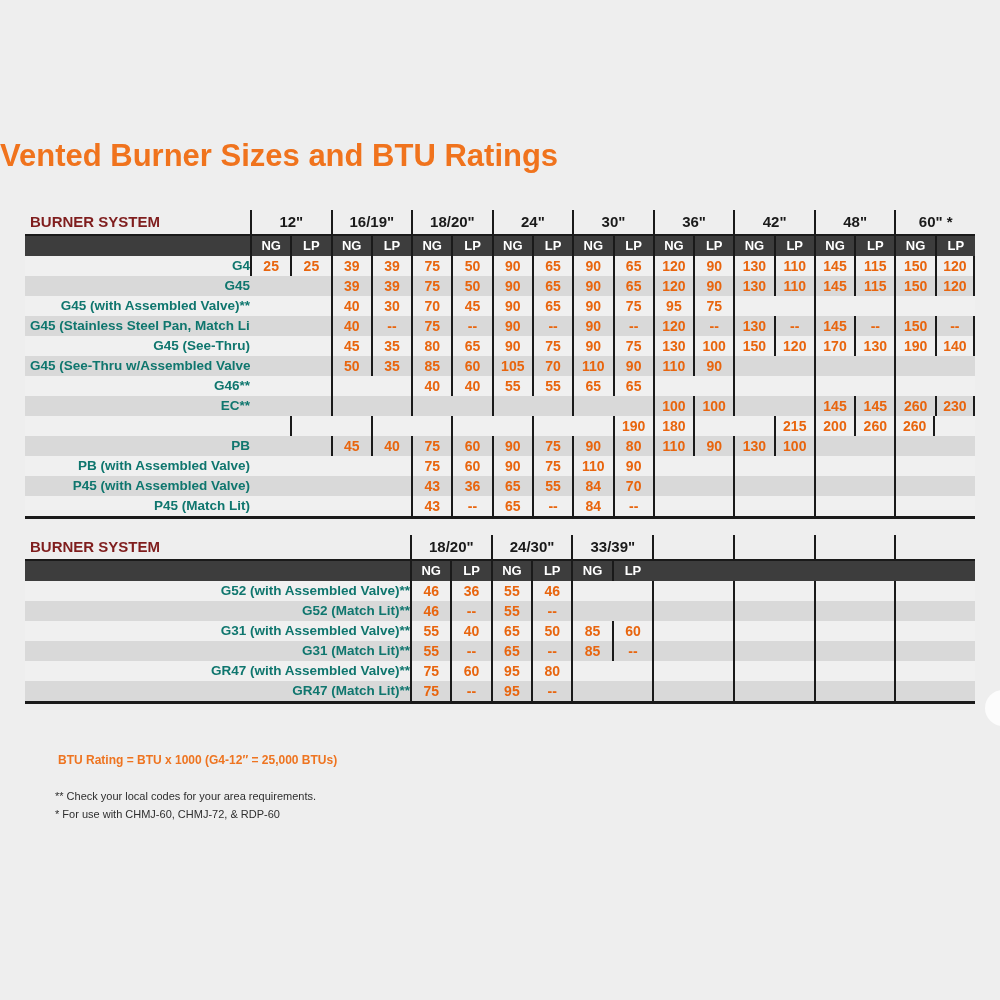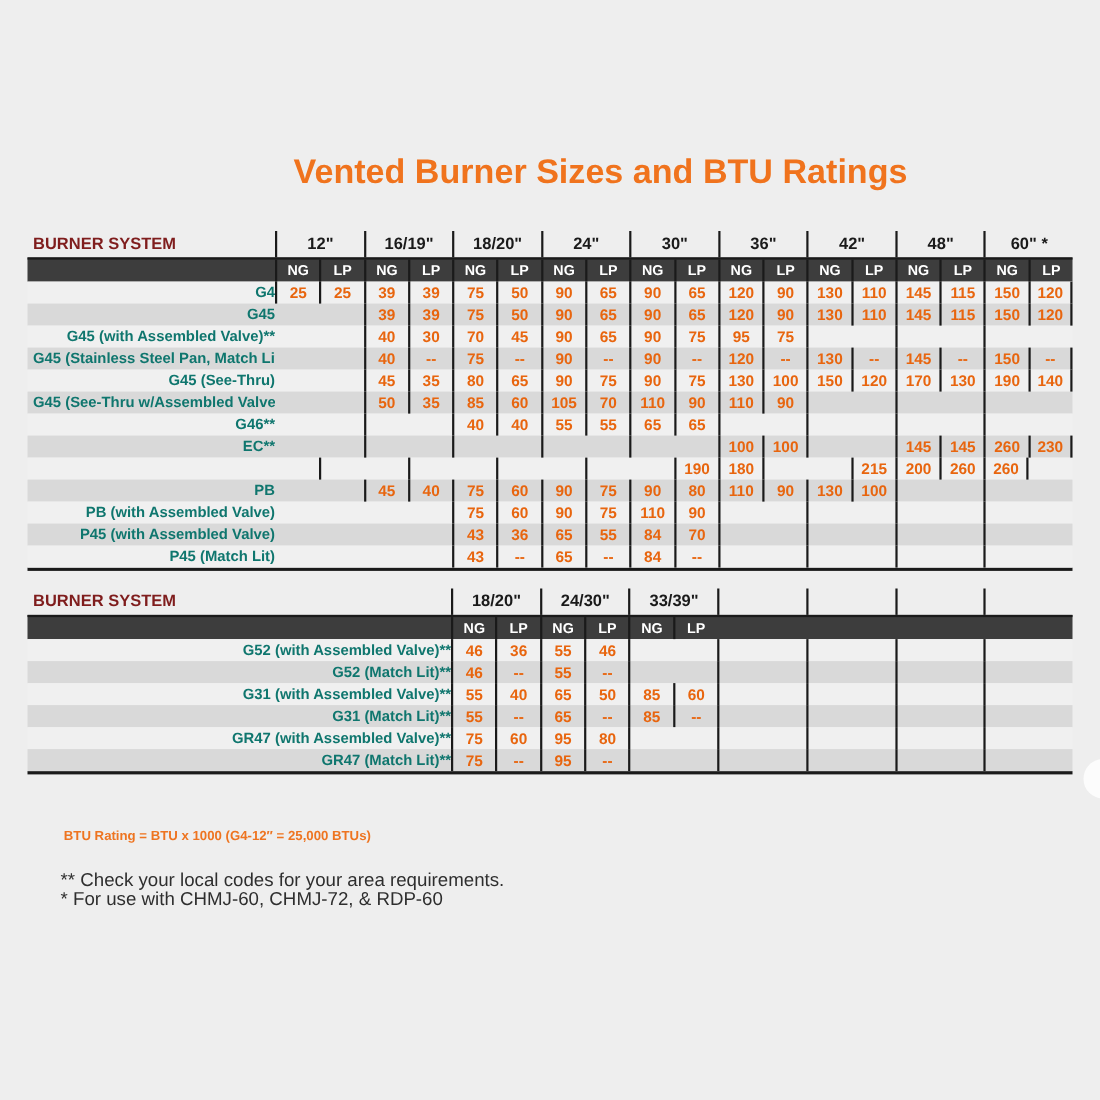--- a/index.html
+++ b/index.html
@@ -1,39 +1,39 @@
 <!DOCTYPE html>
 <html><head>
 <meta charset="utf-8">
 <style>
   html,body{margin:0;padding:0;}
   body{width:1000px;height:1000px;background:#eeeeee;font-family:"Liberation Sans",sans-serif;}
   .page{position:relative;width:1000px;height:1000px;overflow:hidden;background:#eeeeee;}
-  .title{position:absolute;top:138px;left:0;width:825px;text-align:right;
+  .title{position:absolute;top:138px;left:0;width:825px;text-align:left;
          font-size:31px;font-weight:bold;color:#f0731d;letter-spacing:0px;}
   .btable{position:absolute;left:25px;width:950px;border-bottom:3px solid #1a1a1a;}
   #table1{top:210px;}
   #table2{top:535px;}
   .trow{display:grid;width:100%;box-sizing:border-box;}
   .thead{height:24px;line-height:24px;}
   .tband{height:20px;line-height:20px;background:#3d3d3d;border-top:2px solid #1a1a1a;box-sizing:content-box;}
   .drow{height:20px;line-height:20px;}
   .r0{background:#f0f0f0;}
   .r1{background:#d9d9d9;}
   .cell{box-sizing:border-box;overflow:hidden;white-space:nowrap;}
   .span2{grid-column:span 2;}
   .bl{border-left:2px solid #1a1a1a;}
   .br{border-right:2px solid #1a1a1a;}
   .hlabel{font-size:15px;font-weight:bold;color:#7f1d1d;padding-left:5px;text-align:left;}
   .size{font-size:15px;font-weight:bold;color:#1a1a1a;text-align:center;}
   .gas{font-size:13px;font-weight:bold;color:#ffffff;text-align:center;}
   .rlabel{font-size:13.5px;font-weight:bold;color:#0f766e;padding-left:5px;text-align:right;}
   .val{font-size:14px;font-weight:bold;color:#e8650e;text-align:center;}
   .formula{position:absolute;left:58px;top:753px;font-size:12px;font-weight:bold;color:#ee7420;}
-  .note{position:absolute;left:55px;font-size:17px;color:#2e2e2e;}
+  .note{position:absolute;left:55px;font-size:11px;color:#2e2e2e;}
   #note1{top:790px;}
   #note2{top:808px;}
   .corner-circle{position:absolute;left:985px;top:690px;width:36px;height:36px;
                  border-radius:50%;background:#fcfcfc;}
 </style>
 </head>
 <body>
 
 <div class="page">
   <div class="title">Vented Burner Sizes and BTU Ratings</div>

